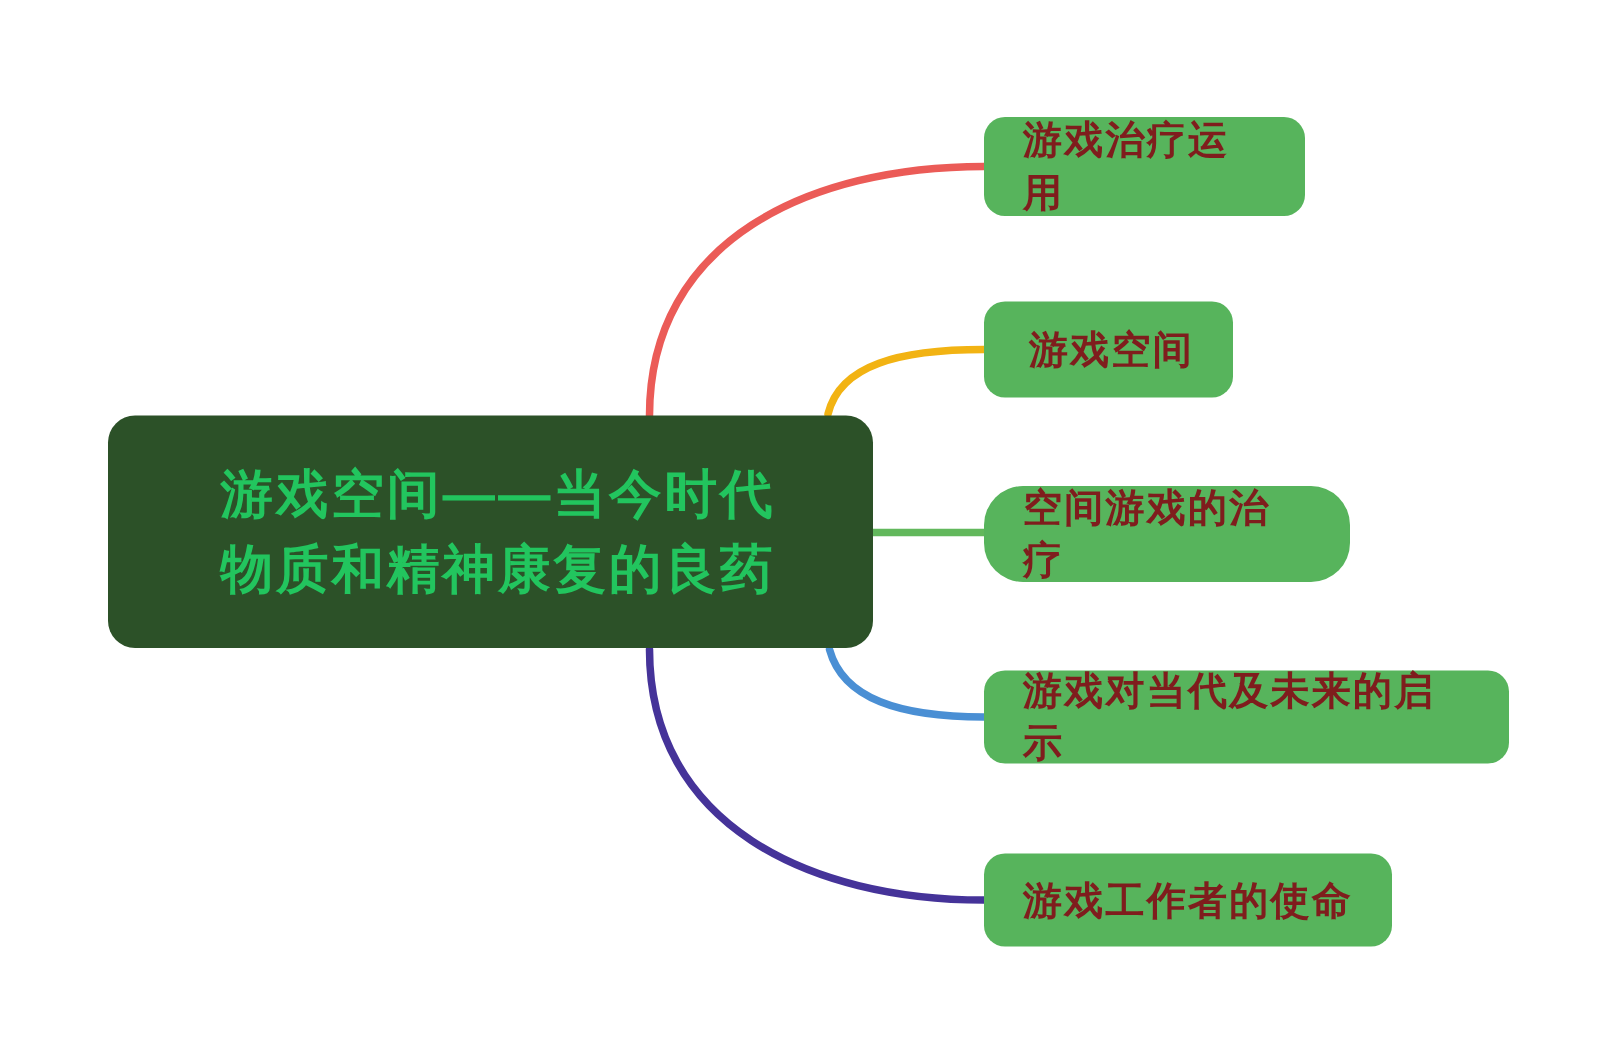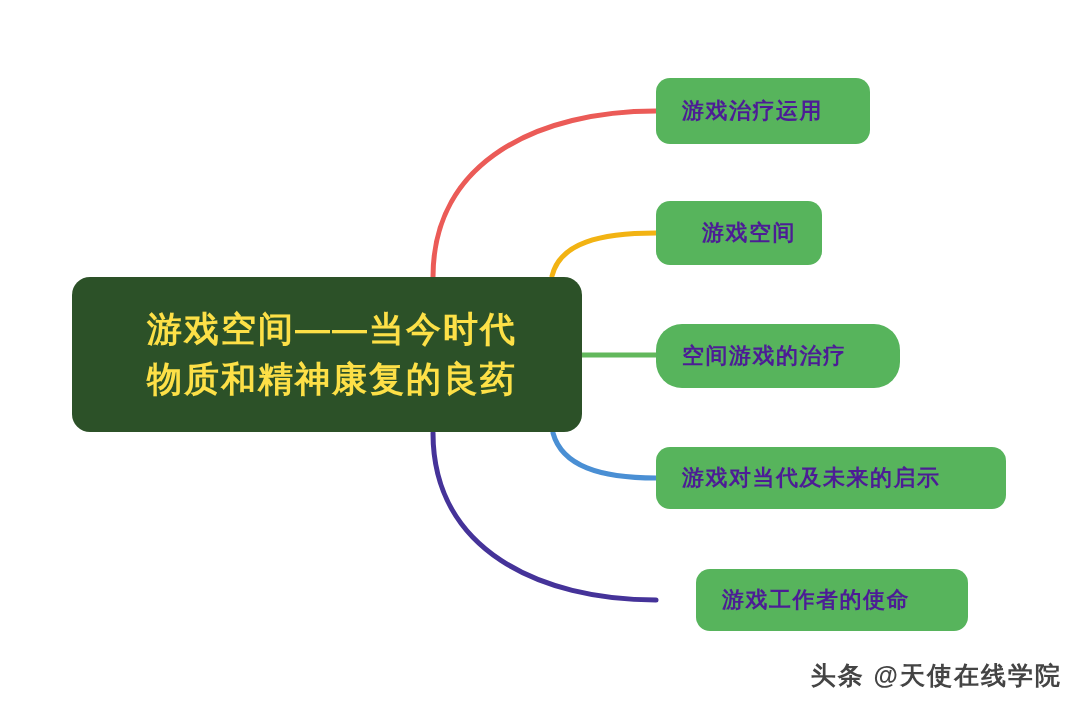--- a/index.html
+++ b/index.html
@@ -51,30 +51,30 @@
     line-height: 1.42;
     letter-spacing: 2px;
     color: #f4f8f4;
     padding: 0 18px;
   }
   #central-node .line {
     white-space: nowrap;
   }
   .branch-node {
     background: #57b45c;
-    font-size: 22px;
+    font-size: 26px;
     padding: 0 26px;
     letter-spacing: 1.5px;
-    color: #4c1d95;
+    color: #7f1d1d;
   }
   #branch-node-0 { left: 656px; top: 78px;  width: 214px; height: 66px; }
   #branch-node-1 { left: 656px; top: 201px; width: 166px; height: 64px; }
   #branch-node-2 { left: 656px; top: 324px; width: 244px; height: 64px; border-radius: 26px; }
   #branch-node-3 { left: 656px; top: 447px; width: 350px; height: 62px; }
-  #branch-node-4 { left: 656px; top: 569px; width: 272px; height: 62px; margin-left: 40px; }
+  #branch-node-4 { left: 656px; top: 569px; width: 272px; height: 62px; }
 
   #watermark {
     position: absolute;
     right: 18px;
     bottom: 16px;
     font-size: 25px;
     font-weight: bold;
     color: #2b2b2b;
     letter-spacing: 2px;
     opacity: 0.88;
@@ -88,21 +88,21 @@
 <div id="canvas" style="background: rgb(255, 255, 255);">
 
   <svg id="connectors" viewBox="0 0 1080 708" width="1080" height="708" xmlns="http://www.w3.org/2000/svg">
     <path d="M 433 277 C 433 160 540 111 656 111" fill="none" stroke="#eb5b57" stroke-width="5" stroke-linecap="round"></path>
     <path d="M 552 276 C 560 243 600 233 656 233" fill="none" stroke="#f2b313" stroke-width="5" stroke-linecap="round"></path>
     <path d="M 582 355 L 656 355" fill="none" stroke="#62b85c" stroke-width="5" stroke-linecap="round"></path>
     <path d="M 553 433 C 562 466 600 478 656 478" fill="none" stroke="#4a8fd4" stroke-width="5" stroke-linecap="round"></path>
     <path d="M 433 433 C 433 550 540 600 656 600" fill="none" stroke="#453399" stroke-width="5" stroke-linecap="round"></path>
   </svg>
 
-  <div class="node" id="central-node" style="background: rgb(44, 81, 40); color: #fde047; padding-left: 28px;">
+  <div class="node" id="central-node" style="background: rgb(44, 81, 40); color: #22c55e; padding-left: 28px;">
     <div class="line">游戏空间——当今时代</div>
     <div class="line">物质和精神康复的良药</div>
   </div>
 
   <div class="node branch-node" id="branch-node-0" style="background: rgb(87, 180, 92);">
     <span>游戏治疗运用</span>
   </div>
 
   <div class="node branch-node" id="branch-node-1" style="background: rgb(87, 180, 92); justify-content: flex-end;">
     <span>游戏空间</span>
@@ -113,15 +113,14 @@
   </div>
 
   <div class="node branch-node" id="branch-node-3" style="background: rgb(87, 180, 92);">
     <span>游戏对当代及未来的启示</span>
   </div>
 
   <div class="node branch-node" id="branch-node-4" style="background: rgb(87, 180, 92);">
     <span>游戏工作者的使命</span>
   </div>
 
-  <div id="watermark">头条 @天使在线学院</div>
 
 </div>
 
 </body></html>

